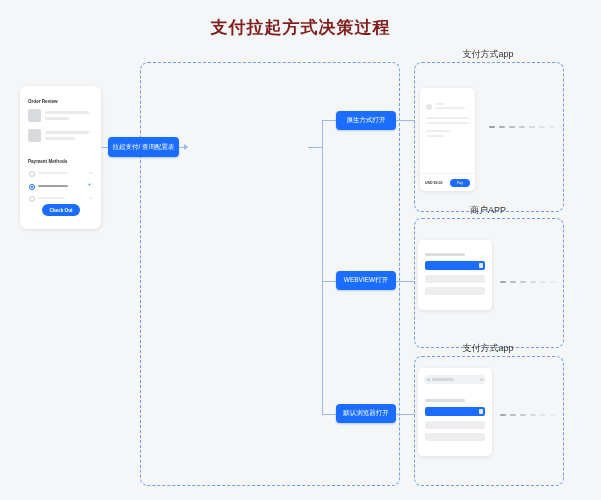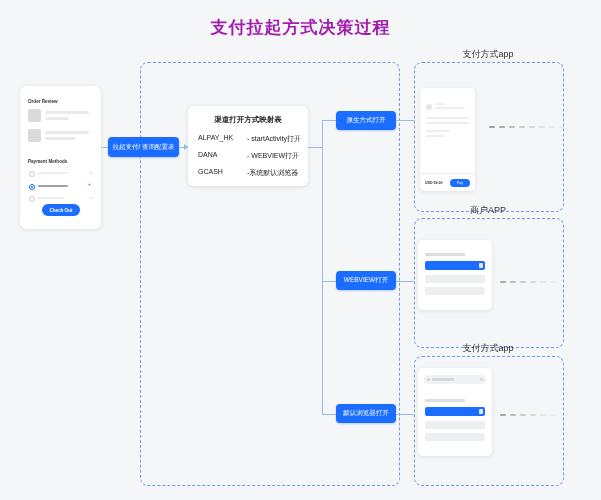--- a/index.html
+++ b/index.html
@@ -9,21 +9,21 @@
     font-family:"Liberation Sans","DejaVu Sans",sans-serif;
     overflow:hidden;
     position:relative;
   }
   .canvas{position:absolute;inset:0;}
 
   
   .title{
     position:absolute;left:0;top:16px;width:601px;
     text-align:center;
-    font-size:17px;font-weight:bold;color:#a21caf;
+    font-size:17px;font-weight:bold;color:#7f1d1d;
     letter-spacing:1px;
   }
 
   
   .dashed{
     position:absolute;
     border:1px dashed #6f9cf0;
     border-radius:8px;
     background:transparent;
   }
@@ -191,35 +191,20 @@
     <div class="checkout">Check Out</div>
   </div>
 
   <div class="line hline" style="left:101px;top:147px;width:8px;"></div>
 
   <div class="pill start">拉起支付/ 查询配置表</div>
 
   <div class="line hline" style="left:179px;top:147px;width:9px;"></div>
   <div class="arrow" style="left:184px;top:144px;"></div>
 
-  <div class="map-card">
-    <div class="map-title">渠道打开方式映射表</div>
-    <div class="map-row mr1">
-      <span class="k">ALPAY_HK</span>
-      <span class="v">- startActivity打开</span>
-    </div>
-    <div class="map-row mr2">
-      <span class="k">DANA</span>
-      <span class="v">- WEBVIEW打开</span>
-    </div>
-    <div class="map-row mr3">
-      <span class="k">GCASH</span>
-      <span class="v">-系统默认浏览器</span>
-    </div>
-  </div>
 
   <div class="line hline" style="left:308px;top:147px;width:14px;"></div>
   <div class="line vline" style="left:322px;top:120px;height:294px;"></div>
 
   <div class="line hline" style="left:322px;top:120px;width:14px;"></div>
   <div class="line hline" style="left:322px;top:281px;width:14px;"></div>
   <div class="line hline" style="left:322px;top:414px;width:14px;"></div>
 
   <div class="pill native">原生方式打开</div>
   <div class="pill webview">WEBVIEW打开</div>

